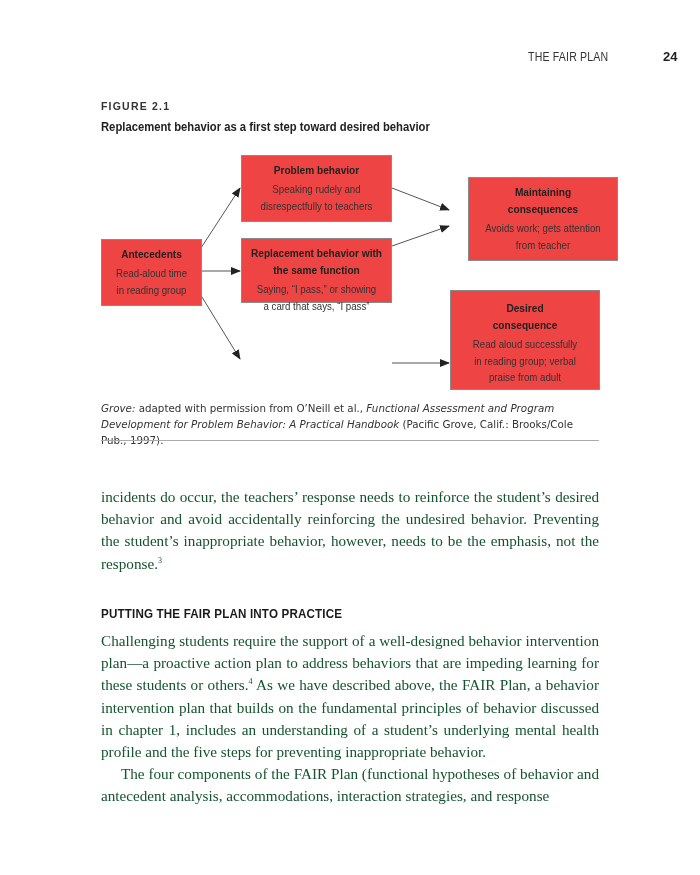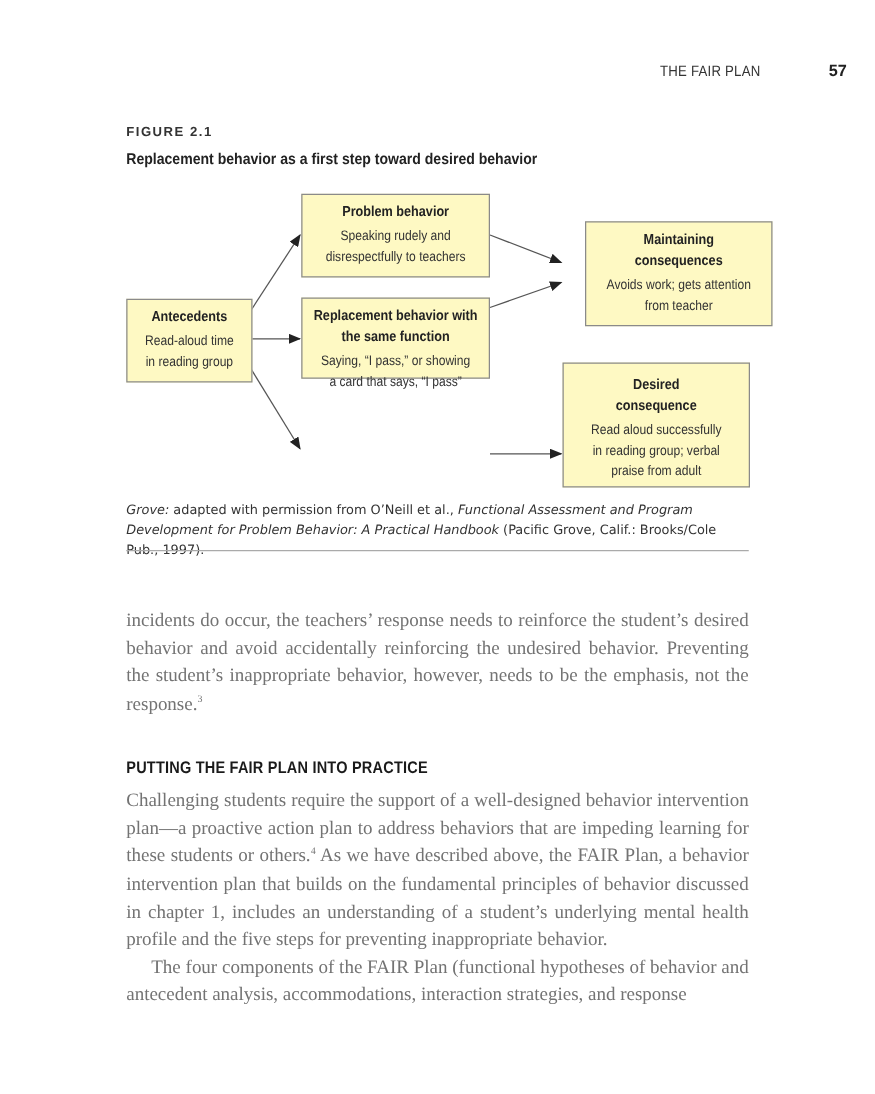--- a/index.html
+++ b/index.html
@@ -2,38 +2,38 @@
 <html><head>
 <meta charset="utf-8">
 <style>
   html, body { margin: 0; padding: 0; background: #ffffff; }
   body { width: 700px; height: 875px; position: relative; overflow: hidden; color: #2b2b2b; }
   .running-head { position: absolute; top: 50px; left: 528px; font-family: "Liberation Sans", sans-serif; font-size: 12px; letter-spacing: 0.2px; color: #333; transform: scaleX(0.88); transform-origin: left top; }
   .page-num { position: absolute; top: 49px; left: 663px; font-family: "Liberation Sans", sans-serif; font-size: 13px; font-weight: bold; color: #222; }
   .fig-label { position: absolute; top: 100px; left: 101px; font-family: "Liberation Sans", sans-serif; font-size: 10.5px; font-weight: bold; letter-spacing: 1.2px; color: #333; }
   .fig-title { position: absolute; top: 120px; left: 101px; font-family: "Liberation Sans", sans-serif; font-size: 12.5px; font-weight: bold; color: #222; transform: scaleX(0.9); transform-origin: left top; white-space: nowrap; }
   .diagram { position: absolute; left: 0; top: 0; width: 700px; height: 400px; }
-  .box { position: absolute; border: 1px solid #8a8a8a; background: #fef9c3; text-align: center; font-family: "Liberation Sans", sans-serif; box-sizing: border-box; }
+  .box { position: absolute; border: 1px solid #8a8a8a; background: #ef4444; text-align: center; font-family: "Liberation Sans", sans-serif; box-sizing: border-box; }
   .box .bt { font-weight: bold; font-size: 11.5px; color: #222; line-height: 17px; transform: scaleX(0.88); white-space: nowrap; }
   .box .bd { font-size: 11px; color: #333; line-height: 16.5px; transform: scaleX(0.88); white-space: nowrap; }
   .source { position: absolute; top: 400px; left: 101px; width: 500px; font-family: "DejaVu Sans", sans-serif; font-size: 10.3px; line-height: 16px; color: #333; }
   .source em { font-style: italic; }
   .rule { position: absolute; top: 440px; left: 101px; width: 498px; height: 1px; background: #aaa; }
-  .body-text { position: absolute; left: 101px; width: 498px; font-family: "Liberation Serif", serif; font-size: 15.2px; line-height: 22.2px; color: #737373; text-align: justify; }
+  .body-text { position: absolute; left: 101px; width: 498px; font-family: "Liberation Serif", serif; font-size: 15.2px; line-height: 22.2px; color: #14532d; text-align: justify; }
   .body-text sup { font-size: 8px; vertical-align: super; line-height: 0; }
   .para1 { top: 486px; }
   .heading { position: absolute; top: 606px; left: 101px; font-family: "Liberation Sans", sans-serif; font-weight: bold; font-size: 13.5px; color: #1a1a1a; transform: scaleX(0.86); transform-origin: left top; white-space: nowrap; letter-spacing: 0.2px; }
   .para2 { top: 630px; }
   .para3 { top: 763px; text-indent: 20px; }
 </style>
 </head>
 <body>
 
 <div class="running-head">THE FAIR PLAN</div>
-<div class="page-num">57</div>
+<div class="page-num">24</div>
 
 <div class="fig-label">FIGURE 2.1</div>
 <div class="fig-title">Replacement behavior as a first step toward desired behavior</div>
 
 <div class="diagram">
   <svg width="700" height="400" style="position:absolute;left:0;top:0;">
     <defs>
       <marker id="ah" markerWidth="10" markerHeight="8" refX="9" refY="4" orient="auto" markerUnits="userSpaceOnUse">
         <path d="M0,0 L10,4 L0,8 Z" fill="#222"></path>
       </marker>

